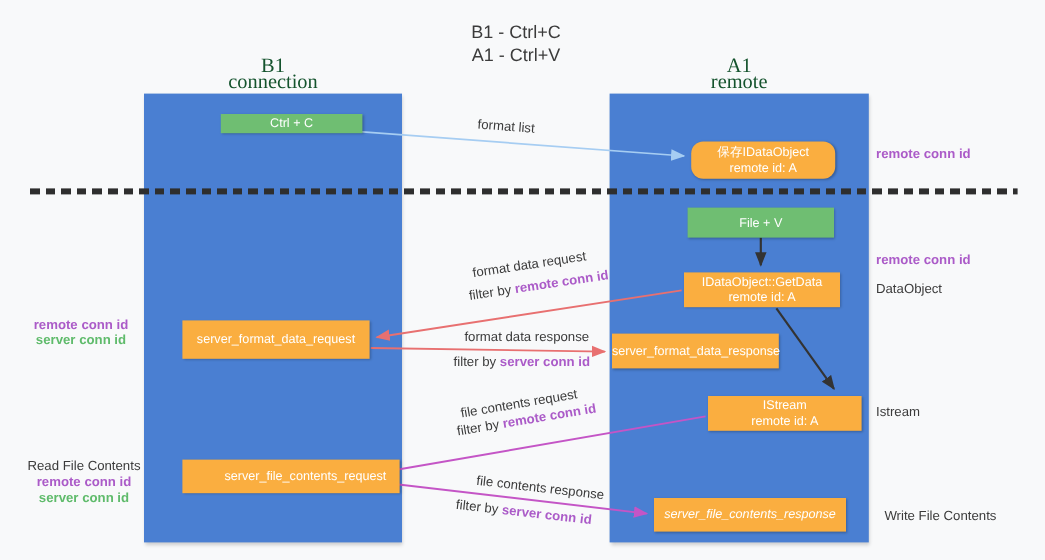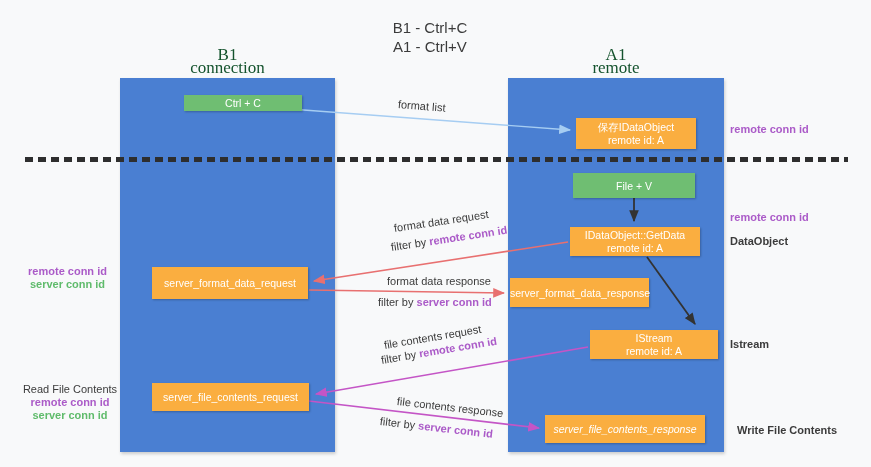--- a/index.html
+++ b/index.html
@@ -33,21 +33,21 @@
     background:repeating-linear-gradient(90deg,#2e2e2e 0 8px,transparent 8px 13px);
   }
   svg.overlay{position:absolute;left:0;top:0;pointer-events:none;}
   .alabel{
     position:absolute;font-size:11px;color:#3b3b3b;white-space:nowrap;
     transform-origin:left center;
   }
   .bold-purple{color:#ab5bc8;font-weight:bold;}
   .bold-green{color:#5fbb6b;font-weight:bold;}
   .side{position:absolute;font-size:11px;white-space:nowrap;}
-  .side.black{color:#3b3b3b;font-weight:bold;}
+  .side.black{color:#3b3b3b;}
   .stack{position:absolute;text-align:center;font-size:11px;line-height:13px;white-space:nowrap;}
 </style>
 </head>
 <body>
 
 <div class="canvas">
 
   <div class="title">
     <div>B1 - Ctrl+C</div>
     <div>A1 - Ctrl+V</div>
@@ -88,21 +88,21 @@
     <path d="M588,347 L316,394" stroke="#c455c6" stroke-width="1.6" fill="none" marker-end="url(#mk-magenta)"></path>
     <path d="M309,401 L539,428" stroke="#c455c6" stroke-width="1.6" fill="none" marker-end="url(#mk-magenta)"></path>
   </svg>
 
   <div class="divider"></div>
 
   <div class="node green single" style="left:157px;top:95px;width:118px;height:16px;margin-left:27px;">
     <div>Ctrl + C</div>
   </div>
 
-  <div class="node orange" style="left:576px;top:118px;width:120px;height:31px;">
+  <div class="node orange" style="left:576px;top:118px;width:120px;height:31px;border-radius:10px;">
     <div class="l1">保存IDataObject</div>
     <div class="l2">remote id: A</div>
   </div>
 
   <div class="node green single" style="left:573px;top:173px;width:122px;height:25px;">
     <div>File + V</div>
   </div>
 
   <div class="node orange" style="left:570px;top:227px;width:130px;height:29px;">
     <div class="l1">IDataObject::GetData</div>
@@ -115,21 +115,21 @@
 
   <div class="node orange single" style="left:510px;top:278px;width:139px;height:29px;">
     <div>server_format_data_response</div>
   </div>
 
   <div class="node orange" style="left:590px;top:330px;width:128px;height:29px;">
     <div class="l1">IStream</div>
     <div class="l2">remote id: A</div>
   </div>
 
-  <div class="node orange single" style="left:152px;top:383px;width:157px;height:28px;">
+  <div class="node orange single" style="left:152px;top:383px;width:157px;height:28px;padding-left:24px;">
     <div>server_file_contents_request</div>
   </div>
 
   <div class="node orange single" style="left:545px;top:415px;width:160px;height:28px;font-style:italic;">
     <div>server_file_contents_response</div>
   </div>
 
   <div class="alabel" style="left:398px;top:98px;transform:rotate(4.5deg);">format list</div>
 
   <div class="alabel" style="left:394px;top:222px;transform:rotate(-8.5deg);">format data request</div>

